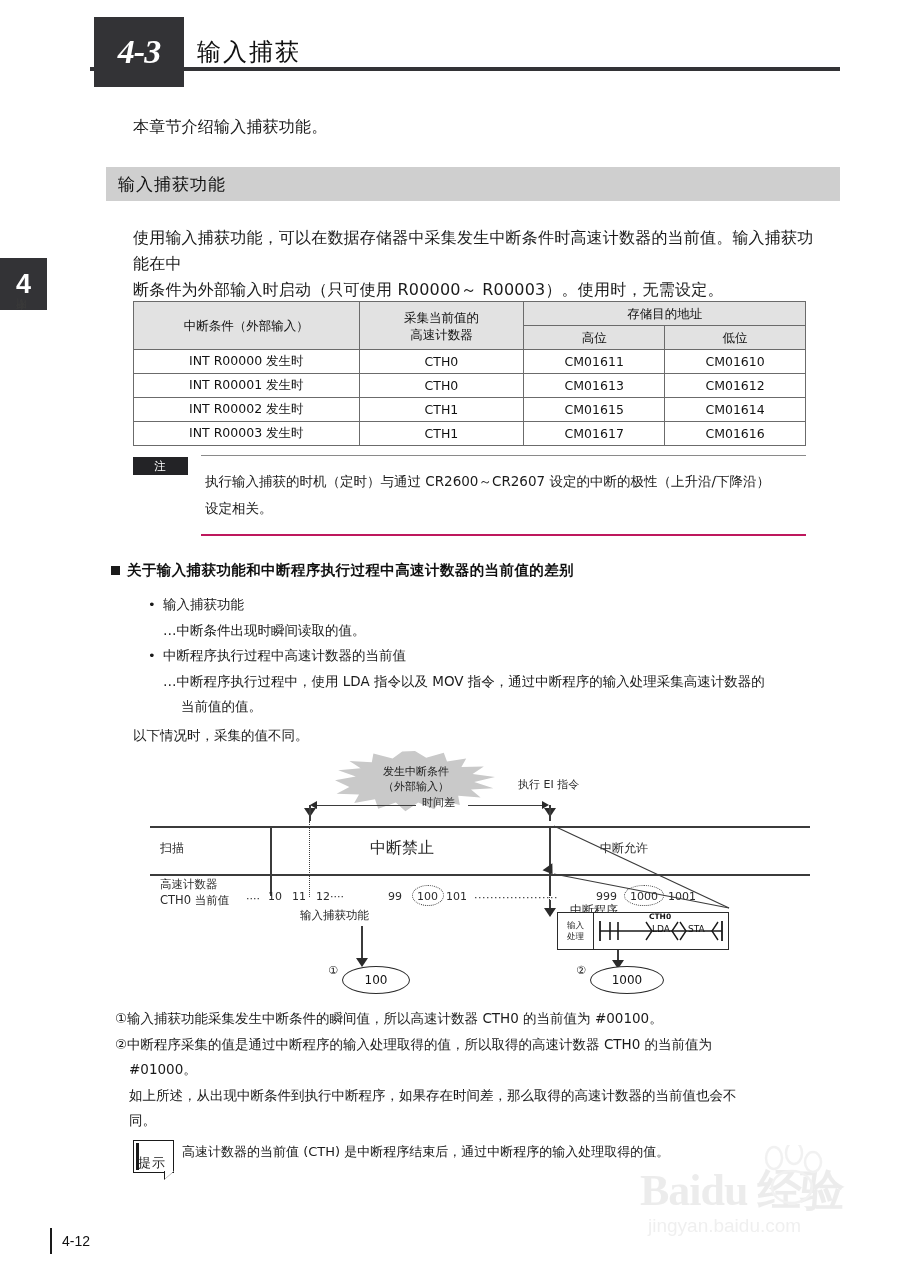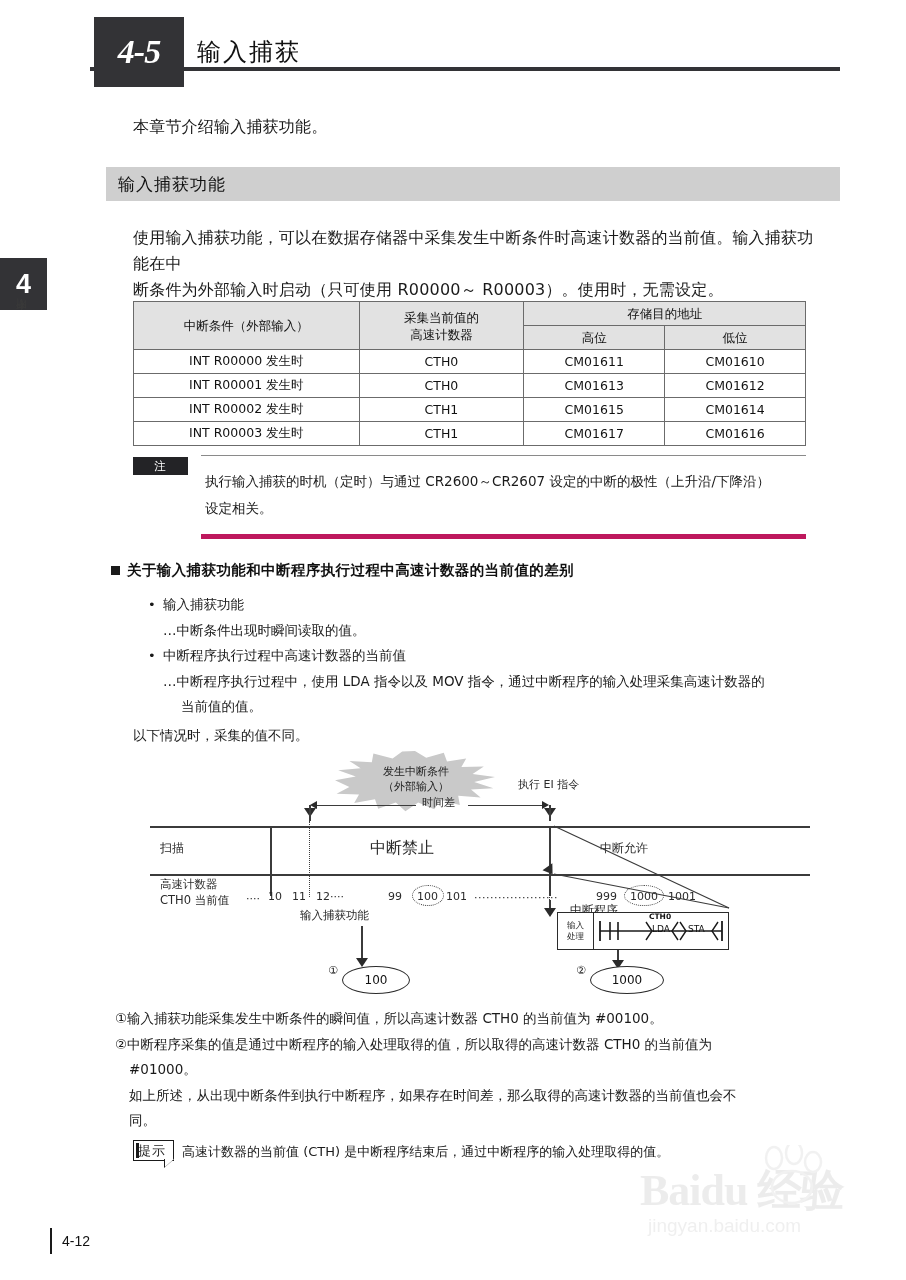--- a/index.html
+++ b/index.html
@@ -137,21 +137,21 @@
     width: 55px; height: 18px;
     background: #232326;
     color: #fff;
     font-size: 11.5px;
     display: flex; align-items: center; justify-content: center;
     letter-spacing: 1px;
   }
   .note-body {
     margin-left: 68px;
     border-top: 1px solid #8a8a8a;
-    border-bottom: 5px solid #be185d;
+    border-bottom: 2px solid #be185d;
     padding: 12px 0 12px 4px;
     font-size: 13.5px;
     line-height: 27px;
   }
 
   
   .sq-head {
     position: absolute;
     left: 111px; top: 561px;
     font-size: 14.5px;
@@ -298,21 +298,21 @@
   
   .tip {
     position: absolute;
     left: 133px; top: 1140px;
     display: flex; align-items: flex-start;
     font-size: 13px;
   }
   .tip-tag {
     position: relative;
     border: 1.6px solid #1a1a1a;
-    padding: 1px 7px 1px 4px;
+    padding: 13px 7px 1px 4px;
     font-size: 13px;
     letter-spacing: 1px;
     background: #fff;
     margin-right: 8px;
     line-height: 17px;
   }
   .tip-tag:before {
     content: "";
     position: absolute; left: 2px; top: 2px;
     width: 3px; bottom: 2px; background: #1a1a1a;
@@ -368,21 +368,21 @@
 </style>
 </head>
 <body>
 
 <div class="chapter-tab">
   <span class="chapter-tab-num">4</span>
 </div>
 <div class="chapter-tab-label">中断</div>
 
 <div class="sec-head">
-  <div class="sec-head-num">4-5</div>
+  <div class="sec-head-num">4-3</div>
   <div class="sec-head-title">输入捕获</div>
 </div>
 <div class="sec-head-rule"></div>
 
 <div class="body-text" style="left:133px; top:114px;">本章节介绍输入捕获功能。</div>
 
 <div class="grey-band">
   <span>输入捕获功能</span>
 </div>
 

